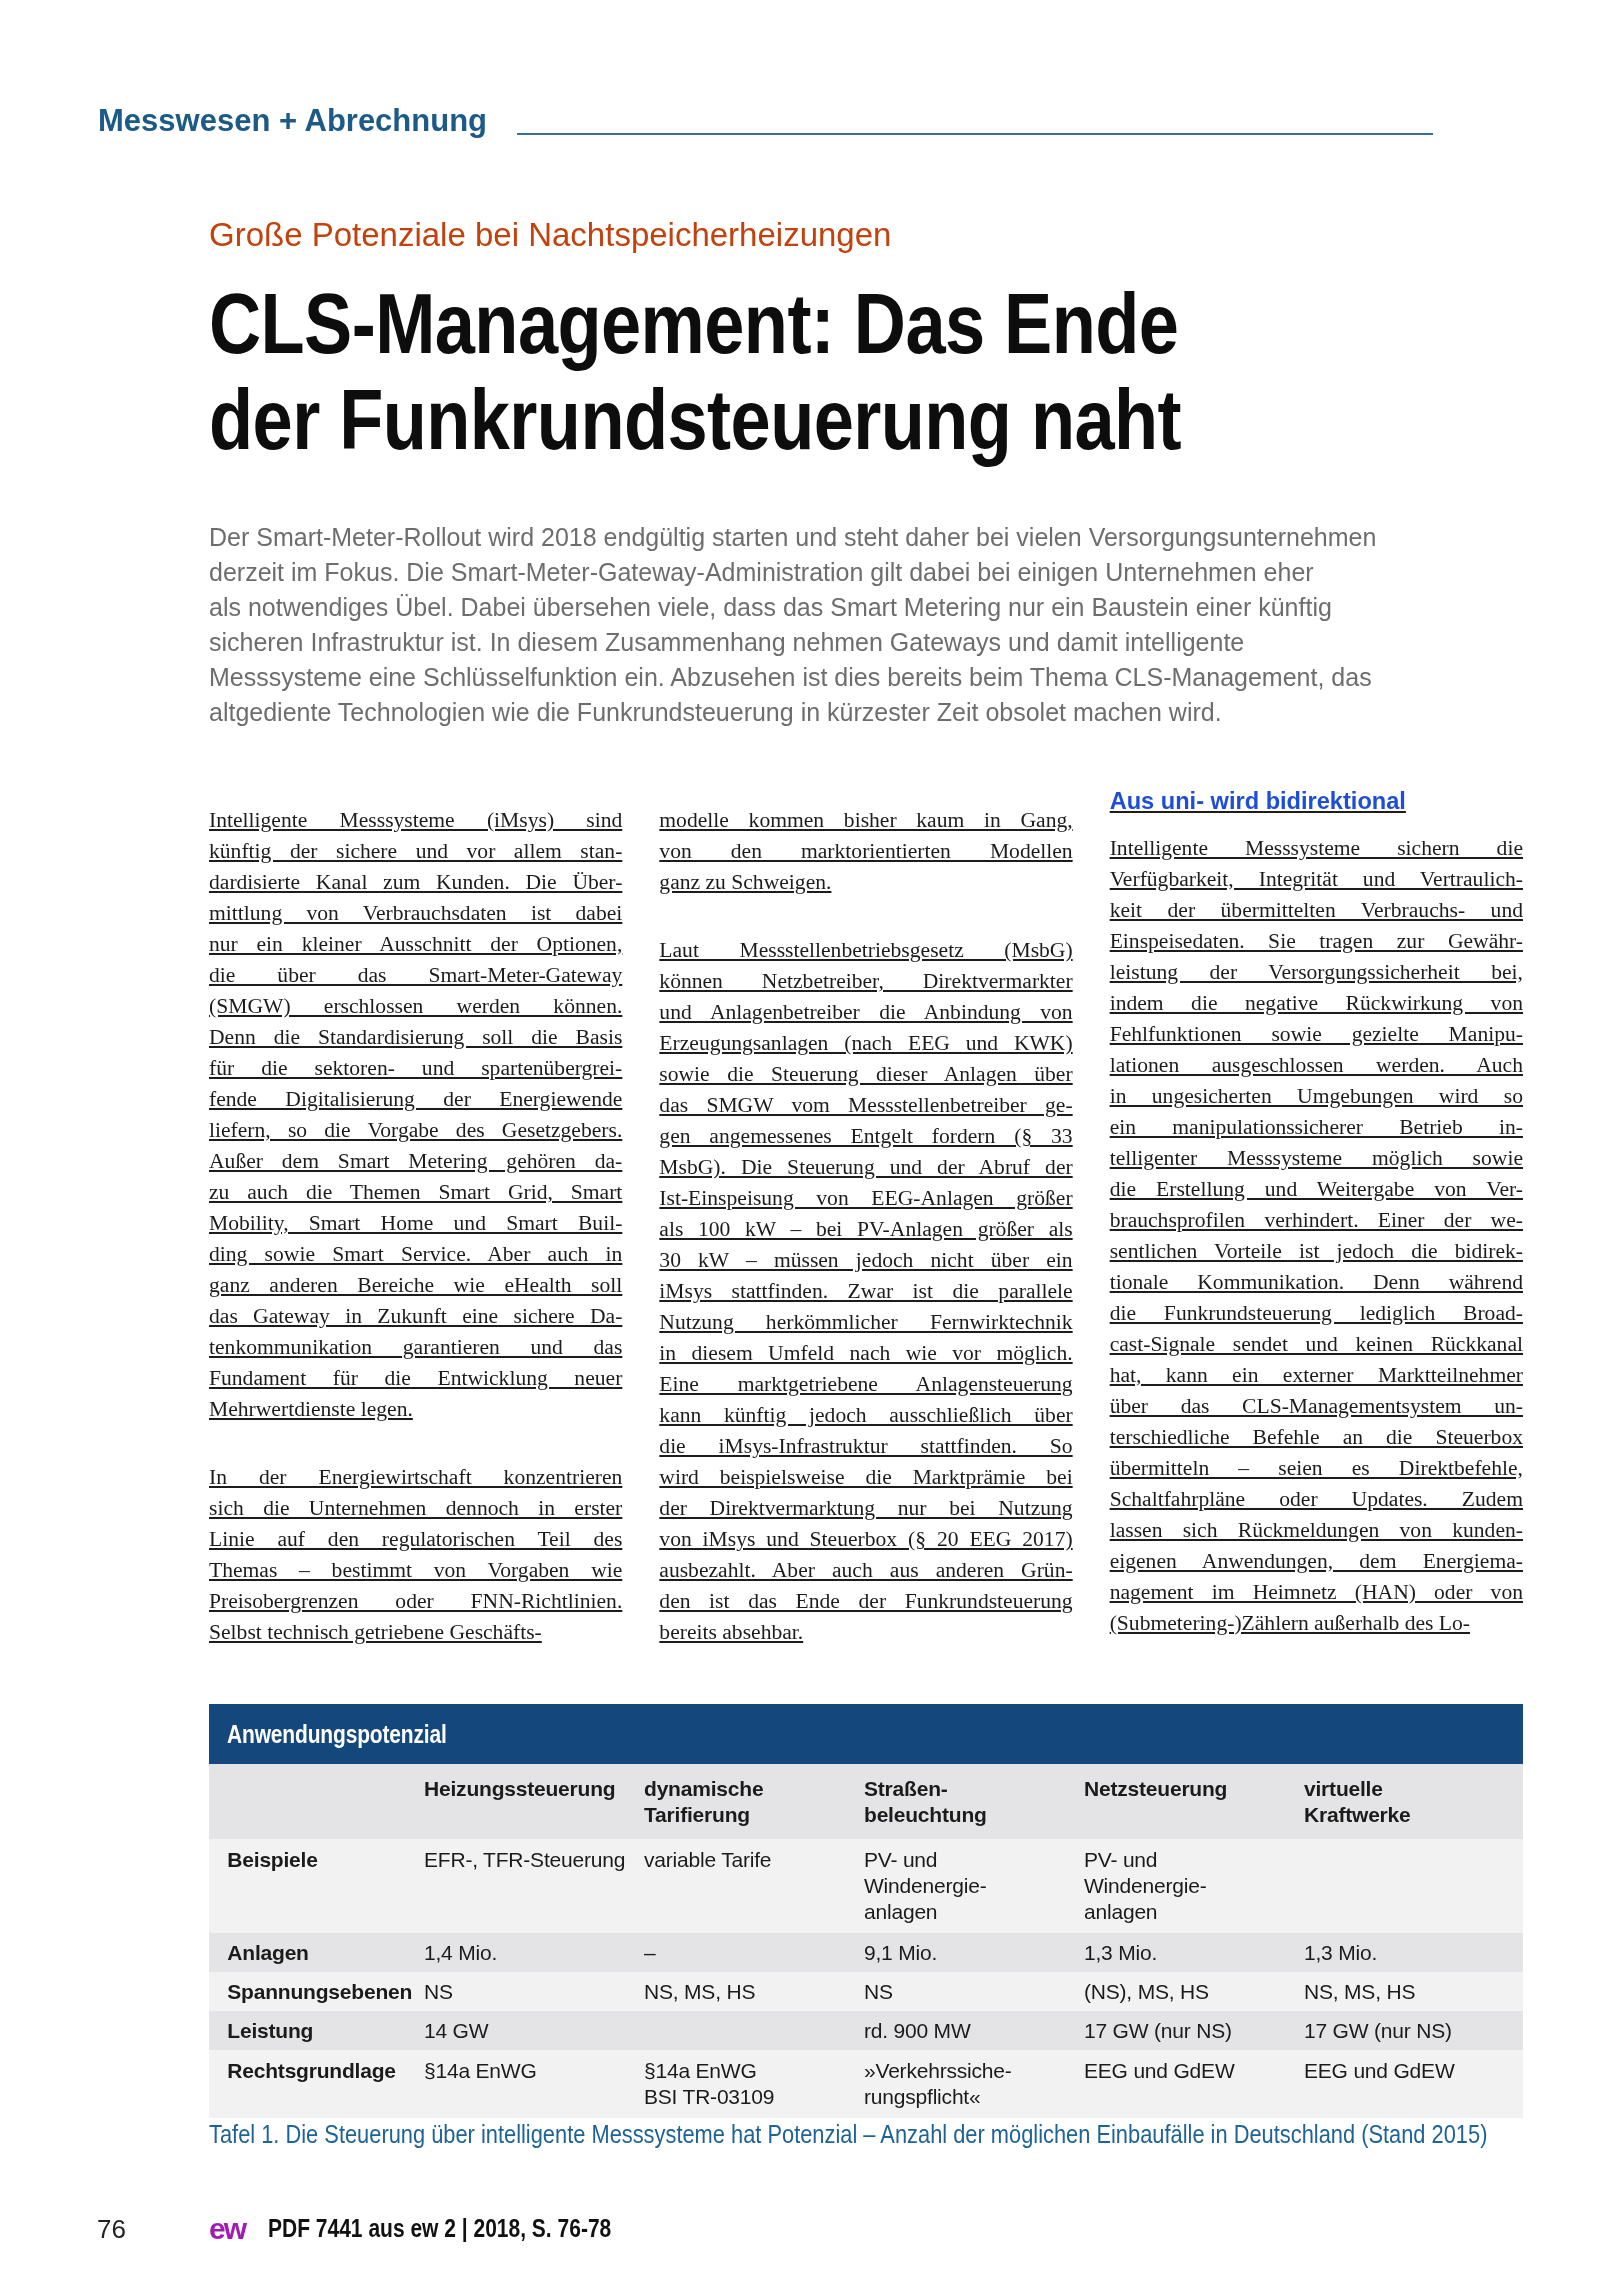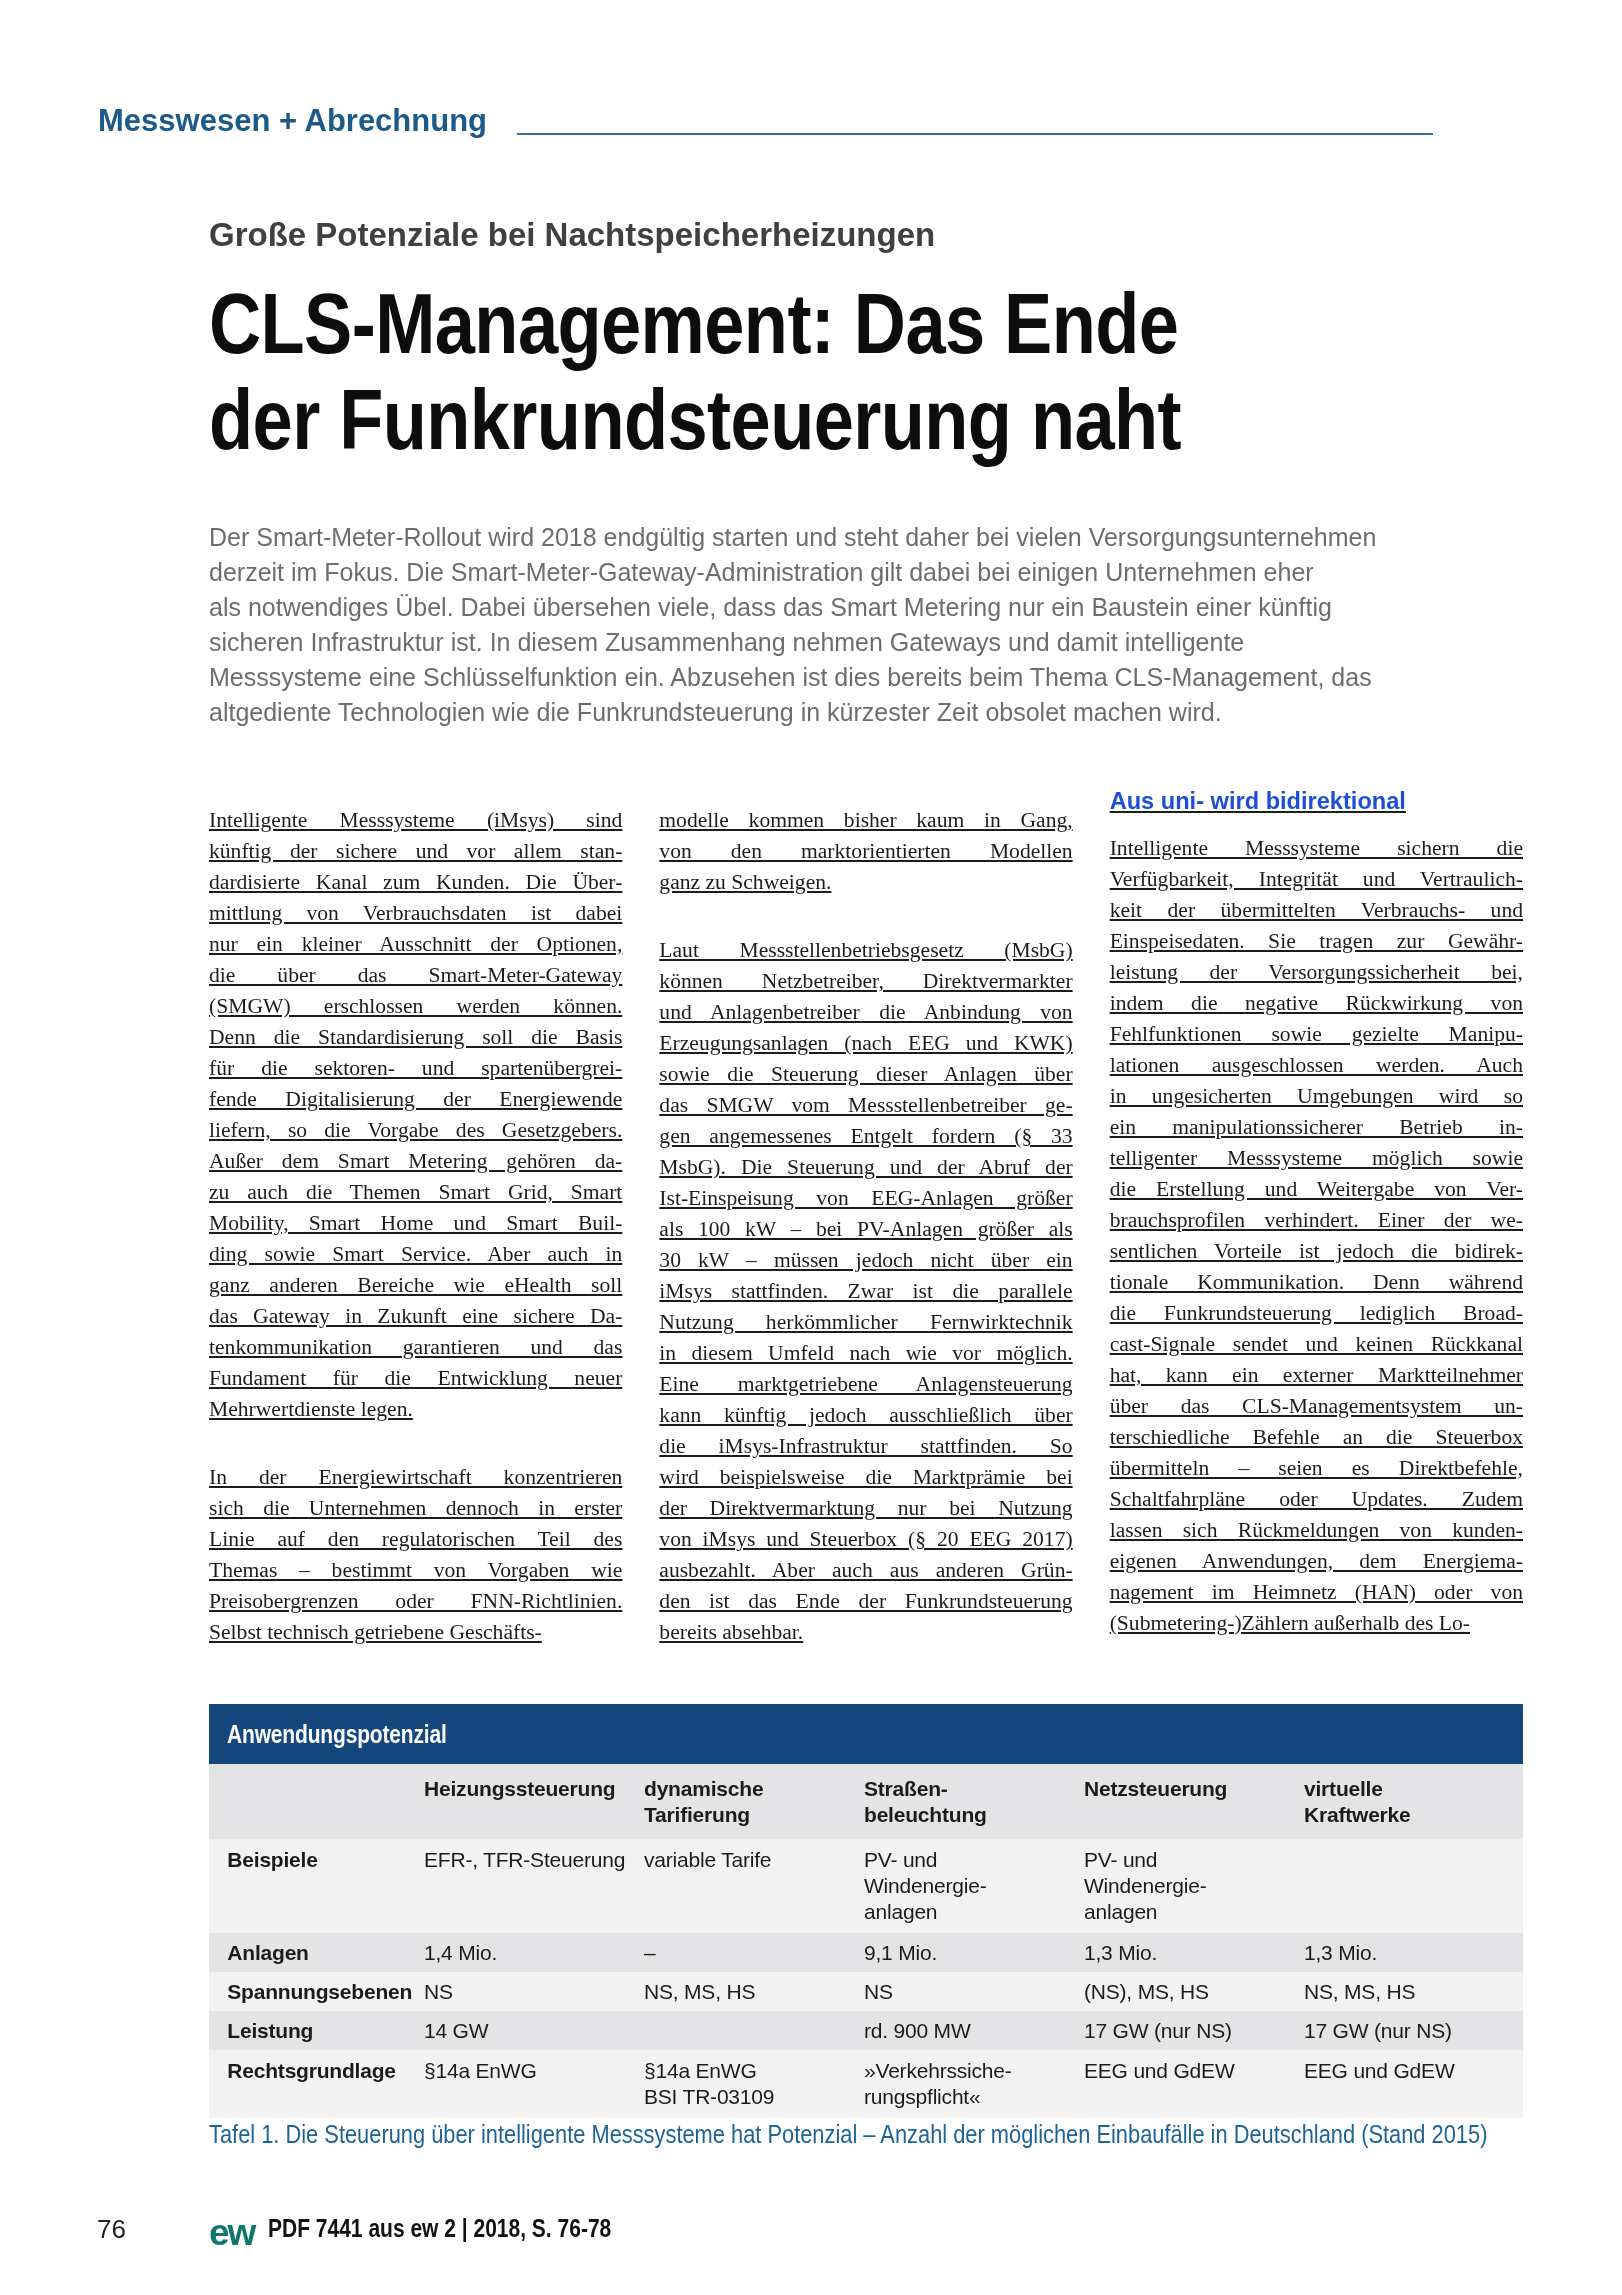--- a/index.html
+++ b/index.html
@@ -6,21 +6,21 @@
   #page{position:relative;width:1623px;height:2295px;background:#ffffff;overflow:hidden;
         font-family:"Liberation Sans",sans-serif;color:#1b1b1b;}
   .abs{position:absolute;}
   .cond{display:inline-block;transform:scaleX(0.84);transform-origin:0 0;white-space:nowrap;}
 
   
   #section-label{left:98px;top:103px;font-size:31px;font-weight:600;color:#1c5a88;letter-spacing:0;}
   #section-rule{left:517px;top:133px;width:916px;height:2px;background:#3a6e99;}
 
   
-  #kicker{left:209px;top:216px;font-size:33px;font-weight:700;color:#404040;}
+  #kicker{left:209px;top:216px;font-size:33px;font-weight:400;color:#c2410c;}
   #article-title{left:209px;top:275px;font-size:86px;line-height:96px;font-weight:700;color:#0d0d0d;letter-spacing:-0.7px;}
   #lead{left:209px;top:520px;width:1230px;font-size:25px;line-height:35px;color:#6d6d6d;
         white-space:pre-line;font-weight:400;}
 
   
   #columns{left:209px;top:788px;width:1314px;display:flex;gap:37px;
            font-family:"Liberation Serif",serif;font-size:21.6px;line-height:31px;color:#1c1c1c;text-decoration:underline;}
   .col{width:414px;}
   .col.pad-top{padding-top:17px;}
   .col-heading{font-family:"Liberation Sans",sans-serif;font-size:23.6px;font-weight:700;color:#1d4ed8;
@@ -38,21 +38,21 @@
   .t-row > div:first-child{padding-left:18.3px;font-weight:700;}
   .row-dark{background:#e4e4e6;}
   .row-light{background:#f2f2f3;}
   #t-head{padding-top:5.2px;padding-bottom:5.2px;font-weight:700;}
   #t-head > div{font-weight:700;}
   .t-row.tall > div{padding-top:7.9px;padding-bottom:7.9px;}
   #table-caption{left:209px;top:2119px;font-size:26px;color:#1e6396;font-weight:400;}
 
   
   #page-number{left:97px;top:2214px;font-size:26px;color:#222222;}
-  #ew-logo{left:209px;top:2212px;font-size:37px;font-weight:900;color:#0f766e;letter-spacing:-2px;}
+  #ew-logo{left:209px;top:2212px;font-size:30px;font-weight:900;color:#a21caf;letter-spacing:-2px;}
   #footer-citation{left:268px;top:2214px;font-size:25px;font-weight:700;color:#111111;}
 </style>
 </head>
 <body>
 
 <div id="page">
 
   <div class="abs" id="section-label">Messwesen + Abrechnung</div>
   <div class="abs" id="section-rule"></div>
 

